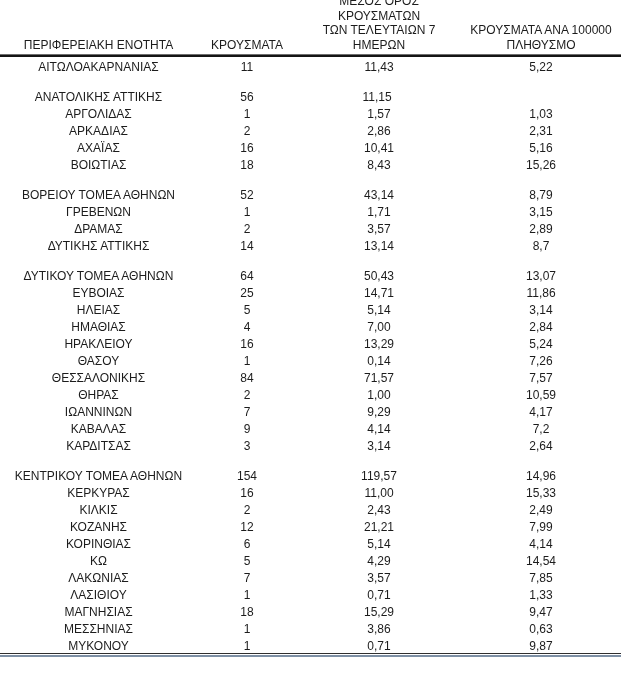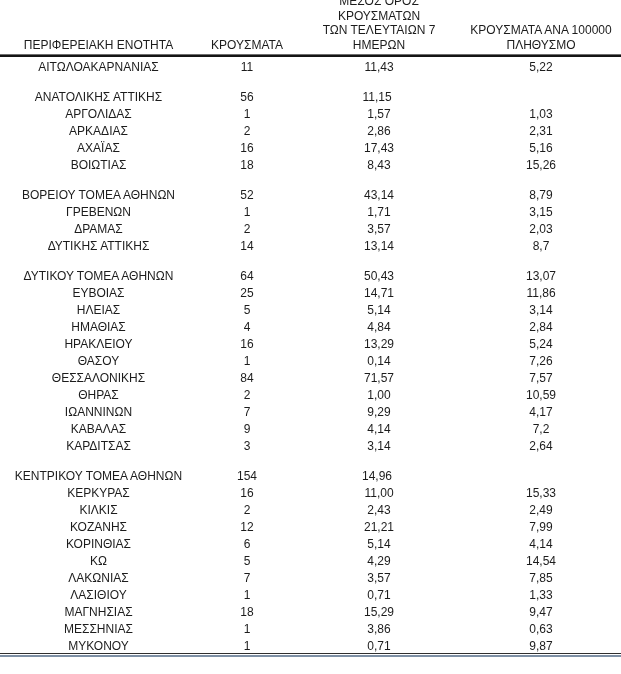--- a/index.html
+++ b/index.html
@@ -63,21 +63,21 @@
       </div>
       <div class="row">
         <div class="cell c0">ΑΡΚΑΔΙΑΣ</div>
         <div class="cell c1">2</div>
         <div class="cell c2">2,86</div>
         <div class="cell c3">2,31</div>
       </div>
       <div class="row">
         <div class="cell c0">ΑΧΑΪΑΣ</div>
         <div class="cell c1">16</div>
-        <div class="cell c2">17,43</div>
+        <div class="cell c2">10,41</div>
         <div class="cell c3">5,16</div>
       </div>
       <div class="row">
         <div class="cell c0">ΒΟΙΩΤΙΑΣ</div>
         <div class="cell c1">18</div>
         <div class="cell c2">8,43</div>
         <div class="cell c3">15,26</div>
       </div>
       <div class="blank-row"></div>
       <div class="row">
@@ -89,21 +89,21 @@
       <div class="row">
         <div class="cell c0">ΓΡΕΒΕΝΩΝ</div>
         <div class="cell c1">1</div>
         <div class="cell c2">1,71</div>
         <div class="cell c3">3,15</div>
       </div>
       <div class="row">
         <div class="cell c0">ΔΡΑΜΑΣ</div>
         <div class="cell c1">2</div>
         <div class="cell c2">3,57</div>
-        <div class="cell c3">2,03</div>
+        <div class="cell c3">2,89</div>
       </div>
       <div class="row">
         <div class="cell c0">ΔΥΤΙΚΗΣ ΑΤΤΙΚΗΣ</div>
         <div class="cell c1">14</div>
         <div class="cell c2">13,14</div>
         <div class="cell c3">8,7</div>
       </div>
       <div class="blank-row"></div>
       <div class="row">
         <div class="cell c0">ΔΥΤΙΚΟΥ ΤΟΜΕΑ ΑΘΗΝΩΝ</div>
@@ -119,21 +119,21 @@
       </div>
       <div class="row">
         <div class="cell c0">ΗΛΕΙΑΣ</div>
         <div class="cell c1">5</div>
         <div class="cell c2">5,14</div>
         <div class="cell c3">3,14</div>
       </div>
       <div class="row">
         <div class="cell c0">ΗΜΑΘΙΑΣ</div>
         <div class="cell c1">4</div>
-        <div class="cell c2">4,84</div>
+        <div class="cell c2">7,00</div>
         <div class="cell c3">2,84</div>
       </div>
       <div class="row">
         <div class="cell c0">ΗΡΑΚΛΕΙΟΥ</div>
         <div class="cell c1">16</div>
         <div class="cell c2">13,29</div>
         <div class="cell c3">5,24</div>
       </div>
       <div class="row">
         <div class="cell c0">ΘΑΣΟΥ</div>
@@ -168,20 +168,21 @@
       <div class="row">
         <div class="cell c0">ΚΑΡΔΙΤΣΑΣ</div>
         <div class="cell c1">3</div>
         <div class="cell c2">3,14</div>
         <div class="cell c3">2,64</div>
       </div>
       <div class="blank-row"></div>
       <div class="row">
         <div class="cell c0">ΚΕΝΤΡΙΚΟΥ ΤΟΜΕΑ ΑΘΗΝΩΝ</div>
         <div class="cell c1">154</div>
+        <div class="cell c2">119,57</div>
         <div class="cell c3">14,96</div>
       </div>
       <div class="row">
         <div class="cell c0">ΚΕΡΚΥΡΑΣ</div>
         <div class="cell c1">16</div>
         <div class="cell c2">11,00</div>
         <div class="cell c3">15,33</div>
       </div>
       <div class="row">
         <div class="cell c0">ΚΙΛΚΙΣ</div>

